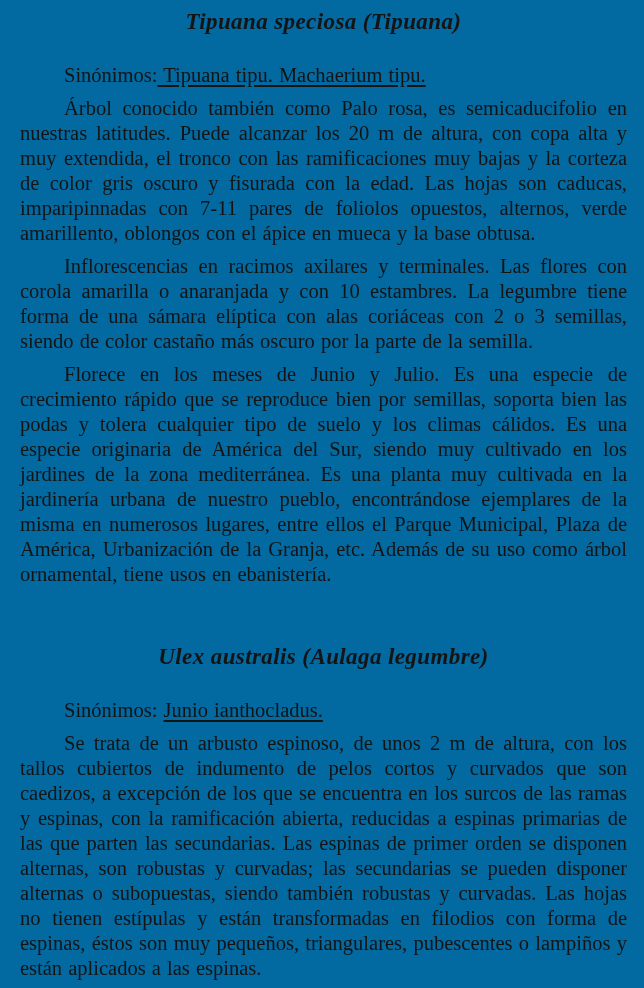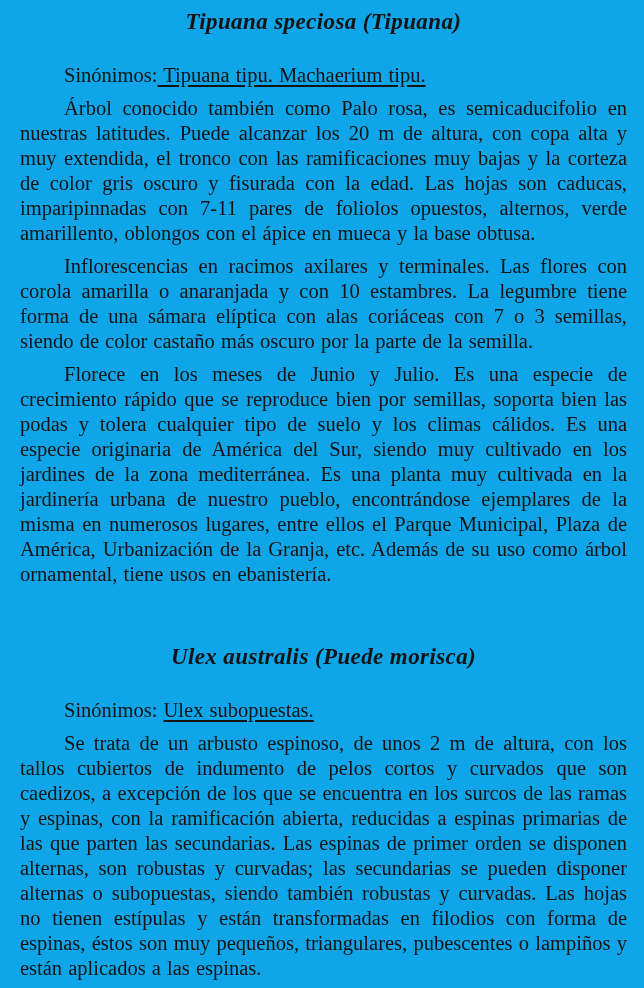--- a/index.html
+++ b/index.html
@@ -5,21 +5,21 @@
   html, body {
     margin: 0;
     padding: 0;
     background: #e8e8e8;
   }
   .page {
     position: relative;
     width: 644px;
     height: 988px;
     margin: 0 auto;
-    background: #0ea5e9;
+    background: #0369a1;
     color: #141414;
     font-family: "Liberation Serif", serif;
     box-sizing: border-box;
     padding: 8px 9px 0 12px;
     overflow: hidden;
   }
   .species-section { margin: 0; }
   .section-title {
     font-size: 23px;
     font-weight: bold;
@@ -51,26 +51,26 @@
 </head>
 <body>
 
 <div class="page">
 
   <section class="species-section">
     <h1 class="section-title">Tipuana speciosa (Tipuana)</h1>
     <div class="section-body">
         <p><span>Sinónimos:</span><span class="underline"> Tipuana tipu. Machaerium tipu.</span></p>
         <p><span>Árbol conocido también como Palo rosa, es semicaducifolio en nuestras latitudes. Puede alcanzar los 20 m de altura, con copa alta y muy extendida, el tronco con las ramificaciones muy bajas y la corteza de color gris oscuro y fisurada con la edad. Las hojas son caducas, imparipinnadas con 7-11 pares de foliolos opuestos, alternos, verde amarillento, oblongos con el ápice en mueca y la base obtusa.</span></p>
-        <p><span>Inflorescencias en racimos axilares y terminales. Las flores con corola amarilla o anaranjada y con 10 estambres. La legumbre tiene forma de una sámara elíptica con alas coriáceas con 7 o 3 semillas, siendo de color castaño más oscuro por la parte de la semilla.</span></p>
+        <p><span>Inflorescencias en racimos axilares y terminales. Las flores con corola amarilla o anaranjada y con 10 estambres. La legumbre tiene forma de una sámara elíptica con alas coriáceas con 2 o 3 semillas, siendo de color castaño más oscuro por la parte de la semilla.</span></p>
         <p><span>Florece en los meses de Junio y Julio. Es una especie de crecimiento rápido que se reproduce bien por semillas, soporta bien las podas y tolera cualquier tipo de suelo y los climas cálidos. Es una especie originaria de América del Sur, siendo muy cultivado en los jardines de la zona mediterránea. Es una planta muy cultivada en la jardinería urbana de nuestro pueblo, encontrándose ejemplares de la misma en numerosos lugares, entre ellos el Parque Municipal, Plaza de América, Urbanización de la Granja, etc. Además de su uso como árbol ornamental, tiene usos en ebanistería.</span></p>
       </div>
   </section>
 
   <section class="species-section">
-    <h1 class="section-title">Ulex australis (Puede morisca)</h1>
+    <h1 class="section-title">Ulex australis (Aulaga legumbre)</h1>
     <div class="section-body">
-        <p><span>Sinónimos: </span><span class="underline">Ulex subopuestas.</span></p>
+        <p><span>Sinónimos: </span><span class="underline">Junio ianthocladus.</span></p>
         <p><span>Se trata de un arbusto espinoso, de unos 2 m de altura, con los tallos cubiertos de indumento de pelos cortos y curvados que son caedizos, a excepción de los que se encuentra en los surcos de las ramas y espinas, con la ramificación abierta, reducidas a espinas primarias de las que parten las secundarias. Las espinas de primer orden se disponen alternas, son robustas y curvadas; las secundarias se pueden disponer alternas o subopuestas, siendo también robustas y curvadas. Las hojas no tienen estípulas y están transformadas en </span><span class="bold">filodios</span><span> con forma de espinas, éstos son muy pequeños, triangulares, pubescentes o lampiños y están aplicados a las espinas.</span></p>
       </div>
   </section>
 
 </div>
 
 </body></html>

